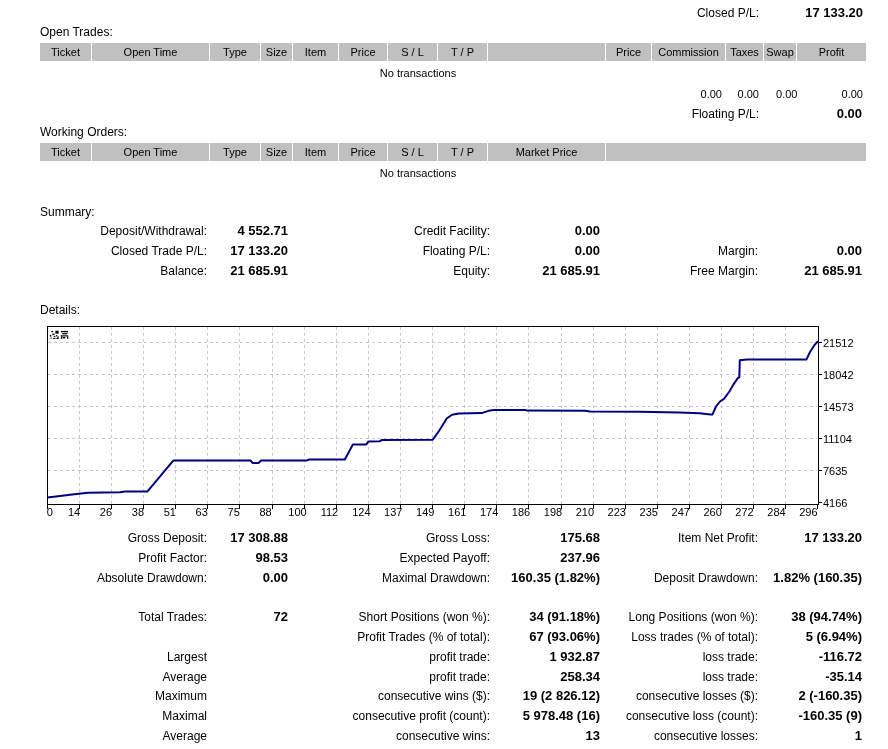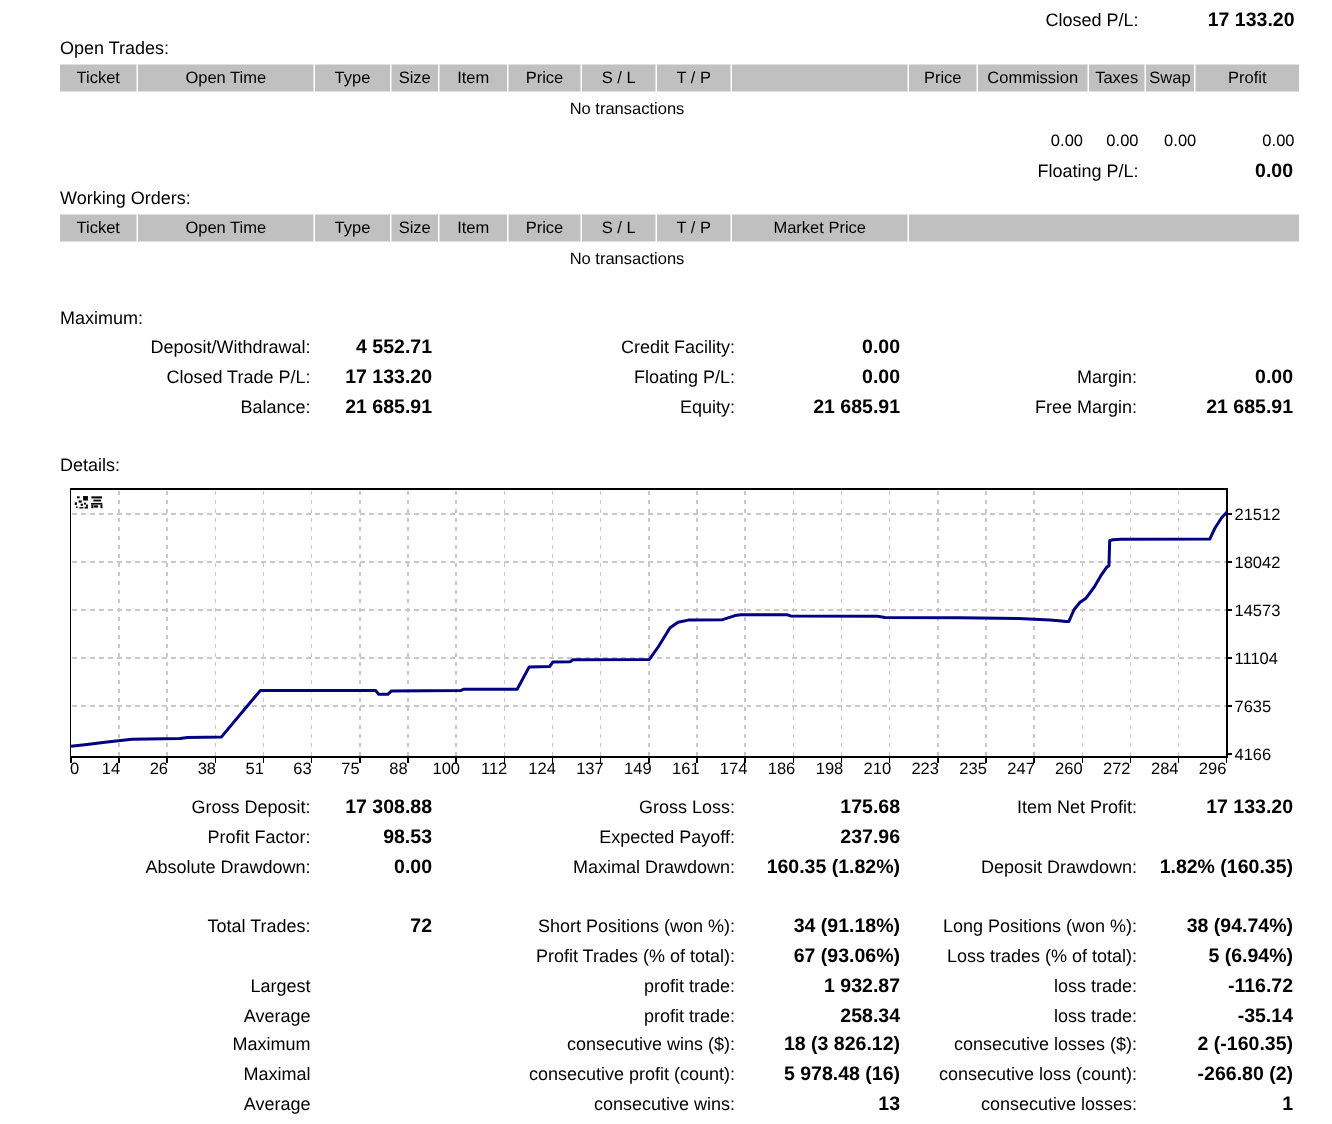--- a/index.html
+++ b/index.html
@@ -41,21 +41,21 @@
 <div class="hc" style="left:92px;top:143px;width:117px">Open Time</div>
 <div class="hc" style="left:210px;top:143px;width:50px">Type</div>
 <div class="hc" style="left:261px;top:143px;width:31px">Size</div>
 <div class="hc" style="left:293px;top:143px;width:45px">Item</div>
 <div class="hc" style="left:339px;top:143px;width:48px">Price</div>
 <div class="hc" style="left:388px;top:143px;width:49px">S / L</div>
 <div class="hc" style="left:438px;top:143px;width:49px">T / P</div>
 <div class="hc" style="left:488px;top:143px;width:117px">Market Price</div>
 <div class="hc" style="left:606px;top:143px;width:260px"></div>
 <div class="t n" style="left:418px;top:163.5px;transform:translateX(-50%)">No transactions</div>
-<div class="t b" style="left:40px;top:202.9px">Maximum:</div>
+<div class="t b" style="left:40px;top:202.9px">Summary:</div>
 
 <div class="t b" style="right:681px;top:222px">Deposit/Withdrawal:</div>
 <div class="t v" style="right:600px;top:222px">4 552.71</div>
 <div class="t b" style="right:398px;top:222px">Credit Facility:</div>
 <div class="t v" style="right:288px;top:222px">0.00</div>
 <div class="t b" style="right:681px;top:242.2px">Closed Trade P/L:</div>
 <div class="t v" style="right:600px;top:242.2px">17 133.20</div>
 <div class="t b" style="right:398px;top:242.2px">Floating P/L:</div>
 <div class="t v" style="right:288px;top:242.2px">0.00</div>
 <div class="t b" style="right:130px;top:242.2px">Margin:</div>
@@ -158,25 +158,25 @@
 <div class="t v" style="right:288px;top:647.7px">1 932.87</div>
 <div class="t b" style="right:130px;top:647.7px">loss trade:</div>
 <div class="t v" style="right:26px;top:647.7px">-116.72</div>
 <div class="t b" style="right:681px;top:667.5px">Average</div>
 <div class="t b" style="right:398px;top:667.5px">profit trade:</div>
 <div class="t v" style="right:288px;top:667.5px">258.34</div>
 <div class="t b" style="right:130px;top:667.5px">loss trade:</div>
 <div class="t v" style="right:26px;top:667.5px">-35.14</div>
 <div class="t b" style="right:681px;top:687.2px">Maximum</div>
 <div class="t b" style="right:398px;top:687.2px">consecutive wins ($):</div>
-<div class="t v" style="right:288px;top:687.2px">18 (3 826.12)</div>
+<div class="t v" style="right:288px;top:687.2px">19 (2 826.12)</div>
 <div class="t b" style="right:130px;top:687.2px">consecutive losses ($):</div>
 <div class="t v" style="right:26px;top:687.2px">2 (-160.35)</div>
 <div class="t b" style="right:681px;top:707px">Maximal</div>
 <div class="t b" style="right:398px;top:707px">consecutive profit (count):</div>
 <div class="t v" style="right:288px;top:707px">5 978.48 (16)</div>
 <div class="t b" style="right:130px;top:707px">consecutive loss (count):</div>
-<div class="t v" style="right:26px;top:707px">-266.80 (2)</div>
+<div class="t v" style="right:26px;top:707px">-160.35 (9)</div>
 <div class="t b" style="right:681px;top:726.7px">Average</div>
 <div class="t b" style="right:398px;top:726.7px">consecutive wins:</div>
 <div class="t v" style="right:288px;top:726.7px">13</div>
 <div class="t b" style="right:130px;top:726.7px">consecutive losses:</div>
 <div class="t v" style="right:26px;top:726.7px">1</div>
 
 </body></html>

